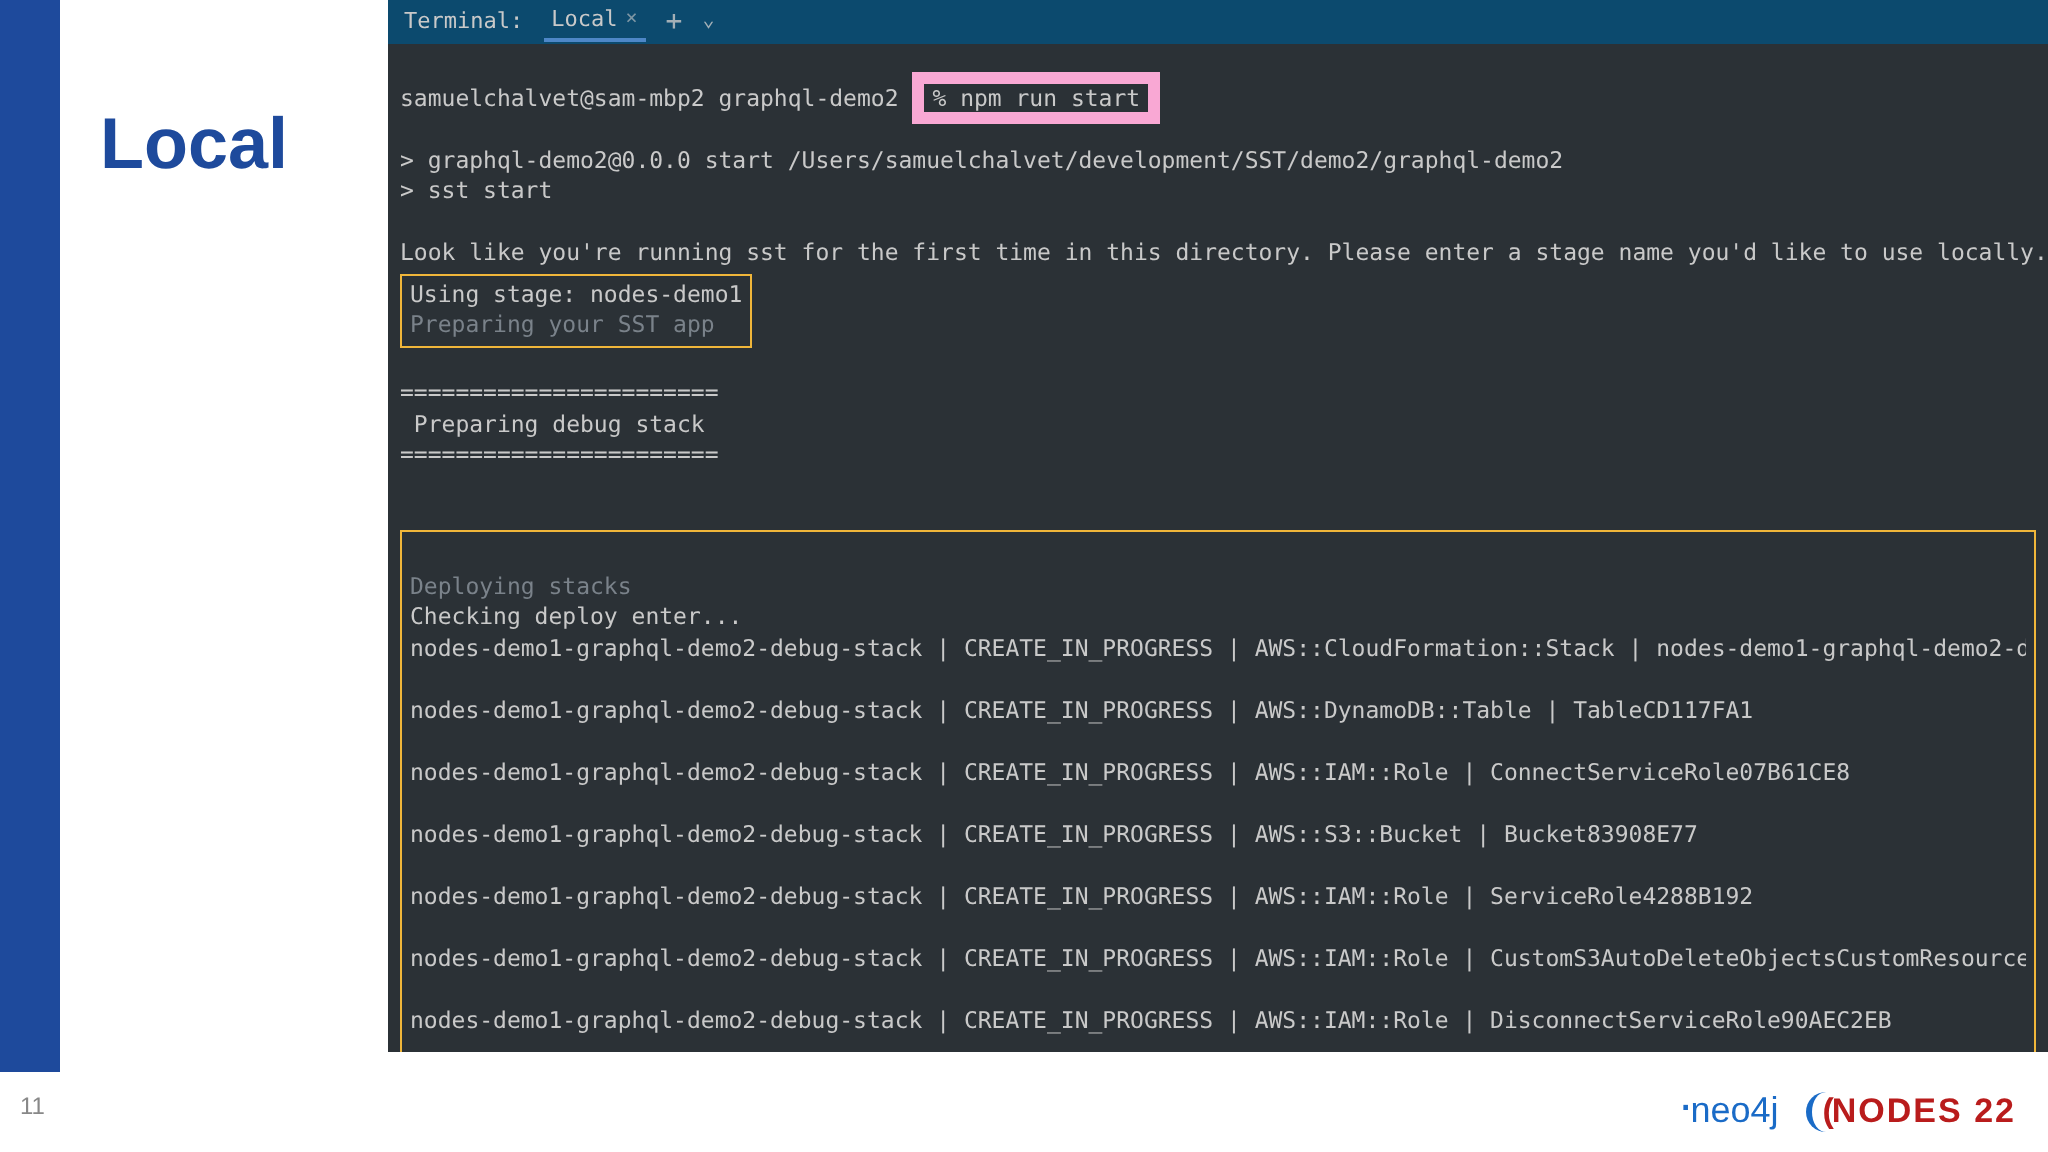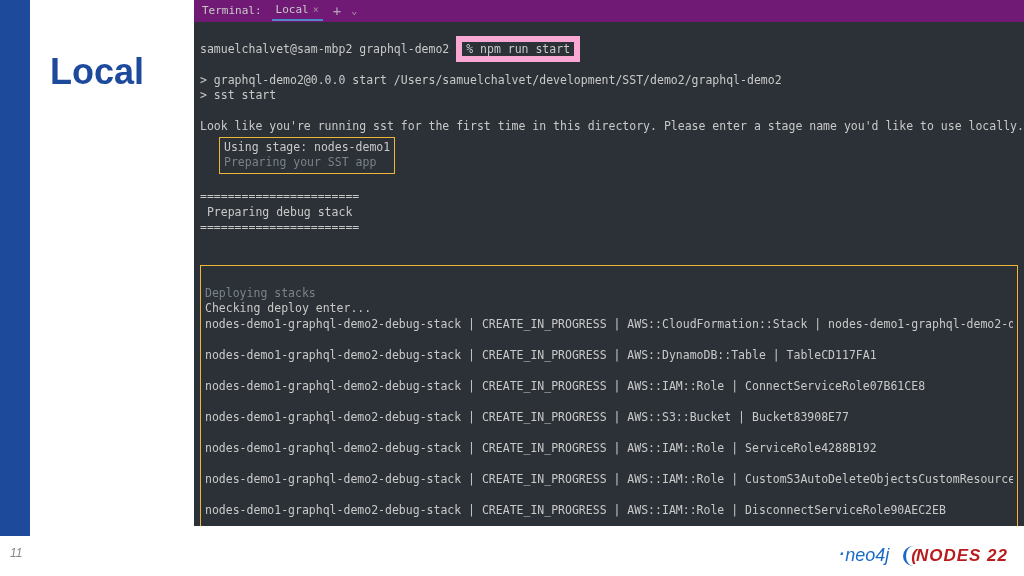--- a/index.html
+++ b/index.html
@@ -2,33 +2,33 @@
 <html><head>
 <meta charset="utf-8">
 <style>
   * { margin: 0; padding: 0; box-sizing: border-box; }
   html, body { width: 1024px; height: 576px; overflow: hidden; font-family: Arial, sans-serif; background: #fff; }
   .slide { width: 1024px; height: 576px; position: relative; display: flex; }
   .left-stripe { width: 30px; background: #1e4a9c; height: 100%; flex-shrink: 0; }
   .left-col { width: 164px; flex-shrink: 0; padding: 50px 8px 0 20px; }
   .title { color: #1e4a9c; font-size: 36px; font-weight: bold; line-height: 1.2; }
   .terminal { flex: 1; background: #2b3136; color: #c9c9c9; font-family: 'Menlo','Consolas',monospace; font-size: 11.5px; line-height: 1.35; overflow: hidden; position: relative; height: 526px; }
-  .term-tabbar { background: #701a75; display: flex; align-items: center; height: 22px; font-size: 11px; padding-left: 8px; gap: 10px; color: #c9c9c9; }
+  .term-tabbar { background: #0c4a6e; display: flex; align-items: center; height: 22px; font-size: 11px; padding-left: 8px; gap: 10px; color: #c9c9c9; }
   .term-tab { border-bottom: 2px solid #4e87c7; padding: 2px 4px; display: flex; align-items: center; gap: 4px; }
   .tab-close { font-size: 10px; opacity: .6; }
   .tab-plus { font-size: 14px; opacity: .8; }
   .tab-chev { font-size: 10px; opacity: .8; }
   .term-body { padding: 4px 6px; white-space: pre; }
   .prompt-line { color: #c9c9c9; }
   .cmd-box { display: inline; border: 6px solid #f9a8d4; padding: 0 4px; }
-  .stage-box { border: 1px solid #f0b63a; padding: 2px 4px; display: inline-block; margin-top: 2px; margin-left: 19px; }
+  .stage-box { border: 1px solid #f0b63a; padding: 2px 4px; display: inline-block; margin-top: 2px; }
   .dim { color: #7a828a; }
   .stacks-box { border: 1px solid #f0b63a; padding: 4px 4px; margin-top: 14px; }
   .stacks-box div { white-space: pre; overflow: hidden; text-overflow: clip; }
-  .footer { position: absolute; bottom: 0; left: 0; right: 0; height: 40px; background: #fff; display: flex; align-items: center; font-style: italic; }
+  .footer { position: absolute; bottom: 0; left: 0; right: 0; height: 40px; background: #fff; display: flex; align-items: center; }
   .page-num { position: absolute; left: 10px; bottom: 16px; color: #888; font-size: 12px; }
   .logos { position: absolute; right: 16px; bottom: 10px; display: flex; align-items: center; gap: 14px; }
   .neo4j { font-family: Arial,sans-serif; font-size: 18px; color: #1a6bc7; font-weight: 500; display: flex; align-items: baseline; gap: 1px; }
   .neo4j .dot { font-size: 24px; line-height: 0; position: relative; top: -6px; left: 2px; }
   .nodes { font-family: Arial,sans-serif; font-size: 17px; color: #b91c1c; font-weight: 600; letter-spacing: 1px; border-left: 3px solid #1a6bc7; padding-left: 5px; border-radius: 10px 0 0 10px; }
   .nodes::before { content: "("; margin-right: -2px; }
 </style>
 </head>
 <body>
 

